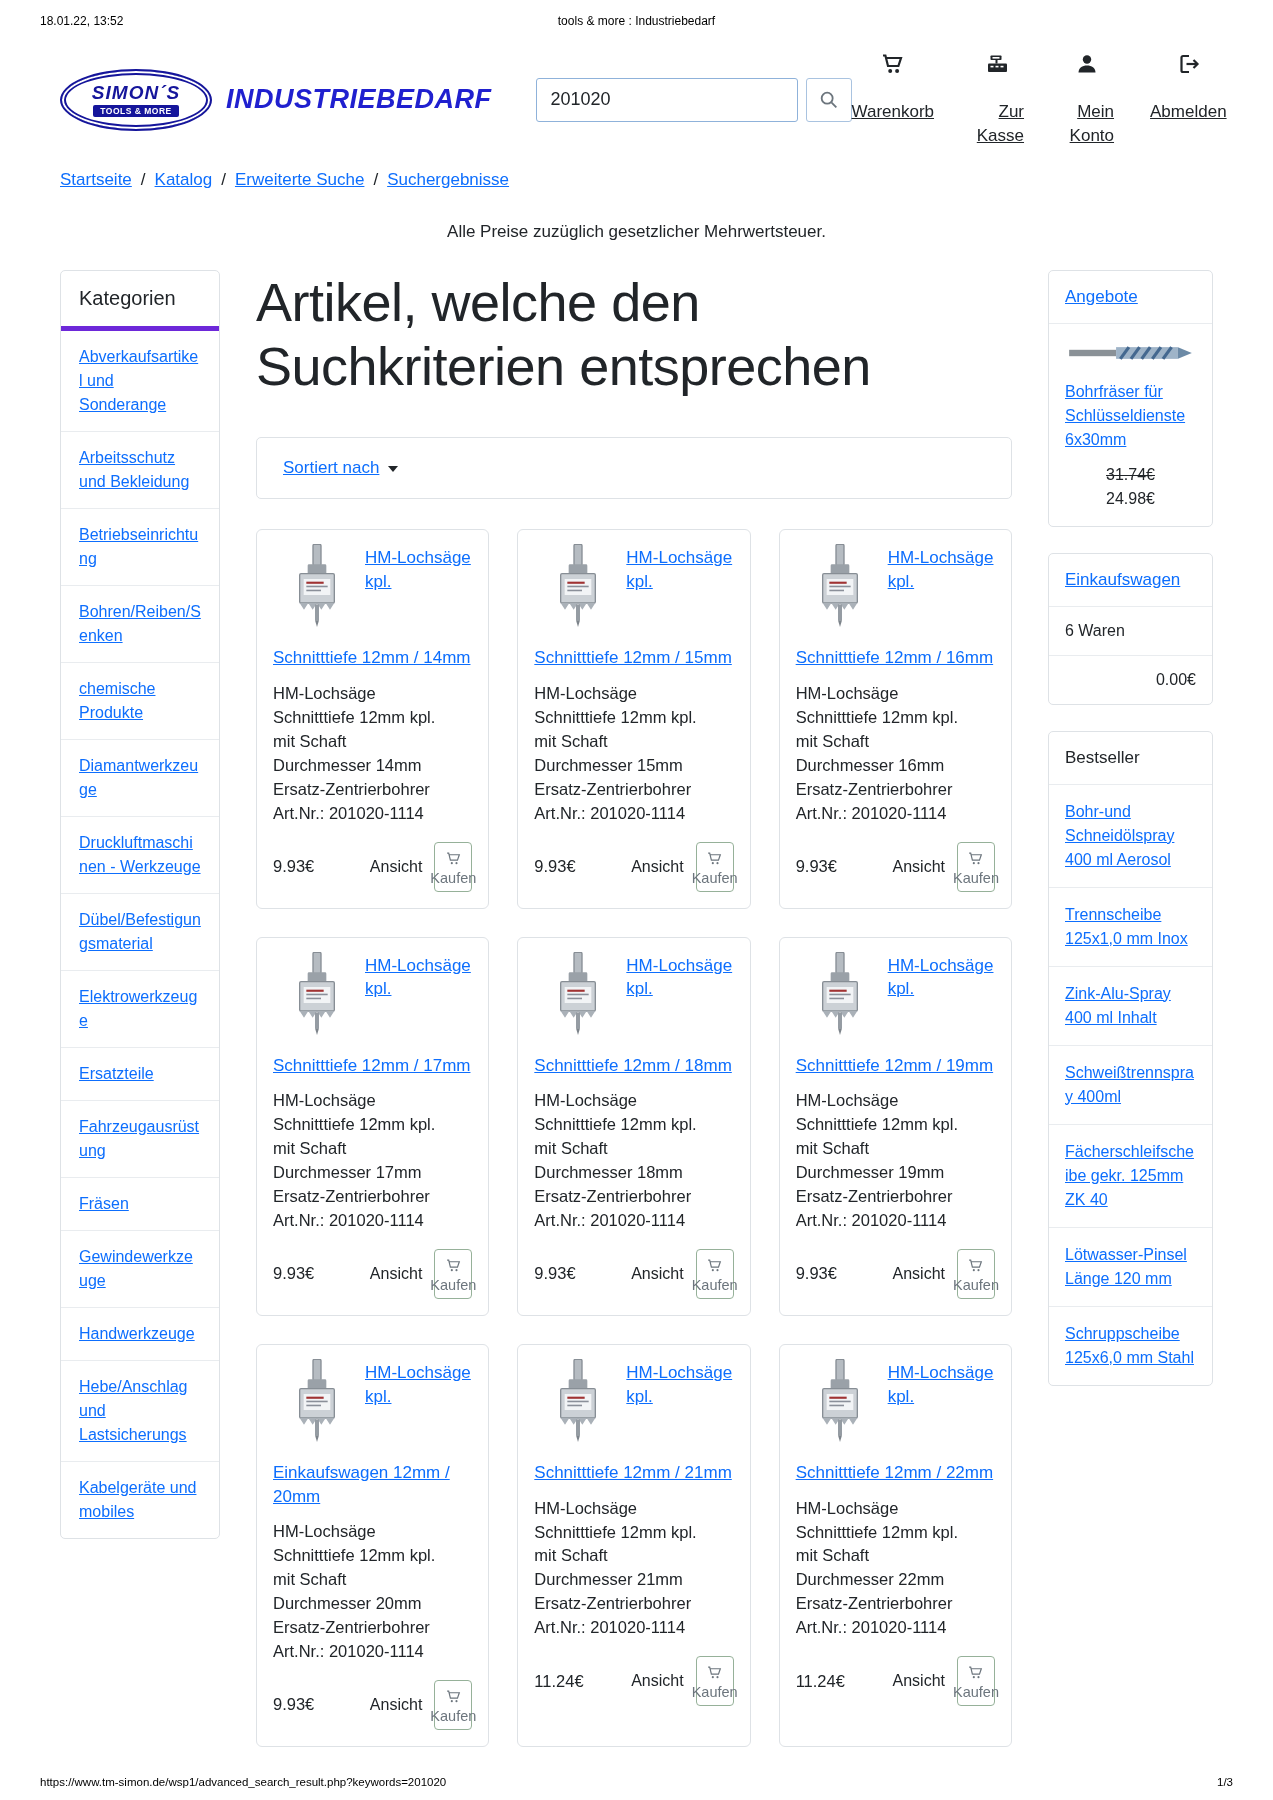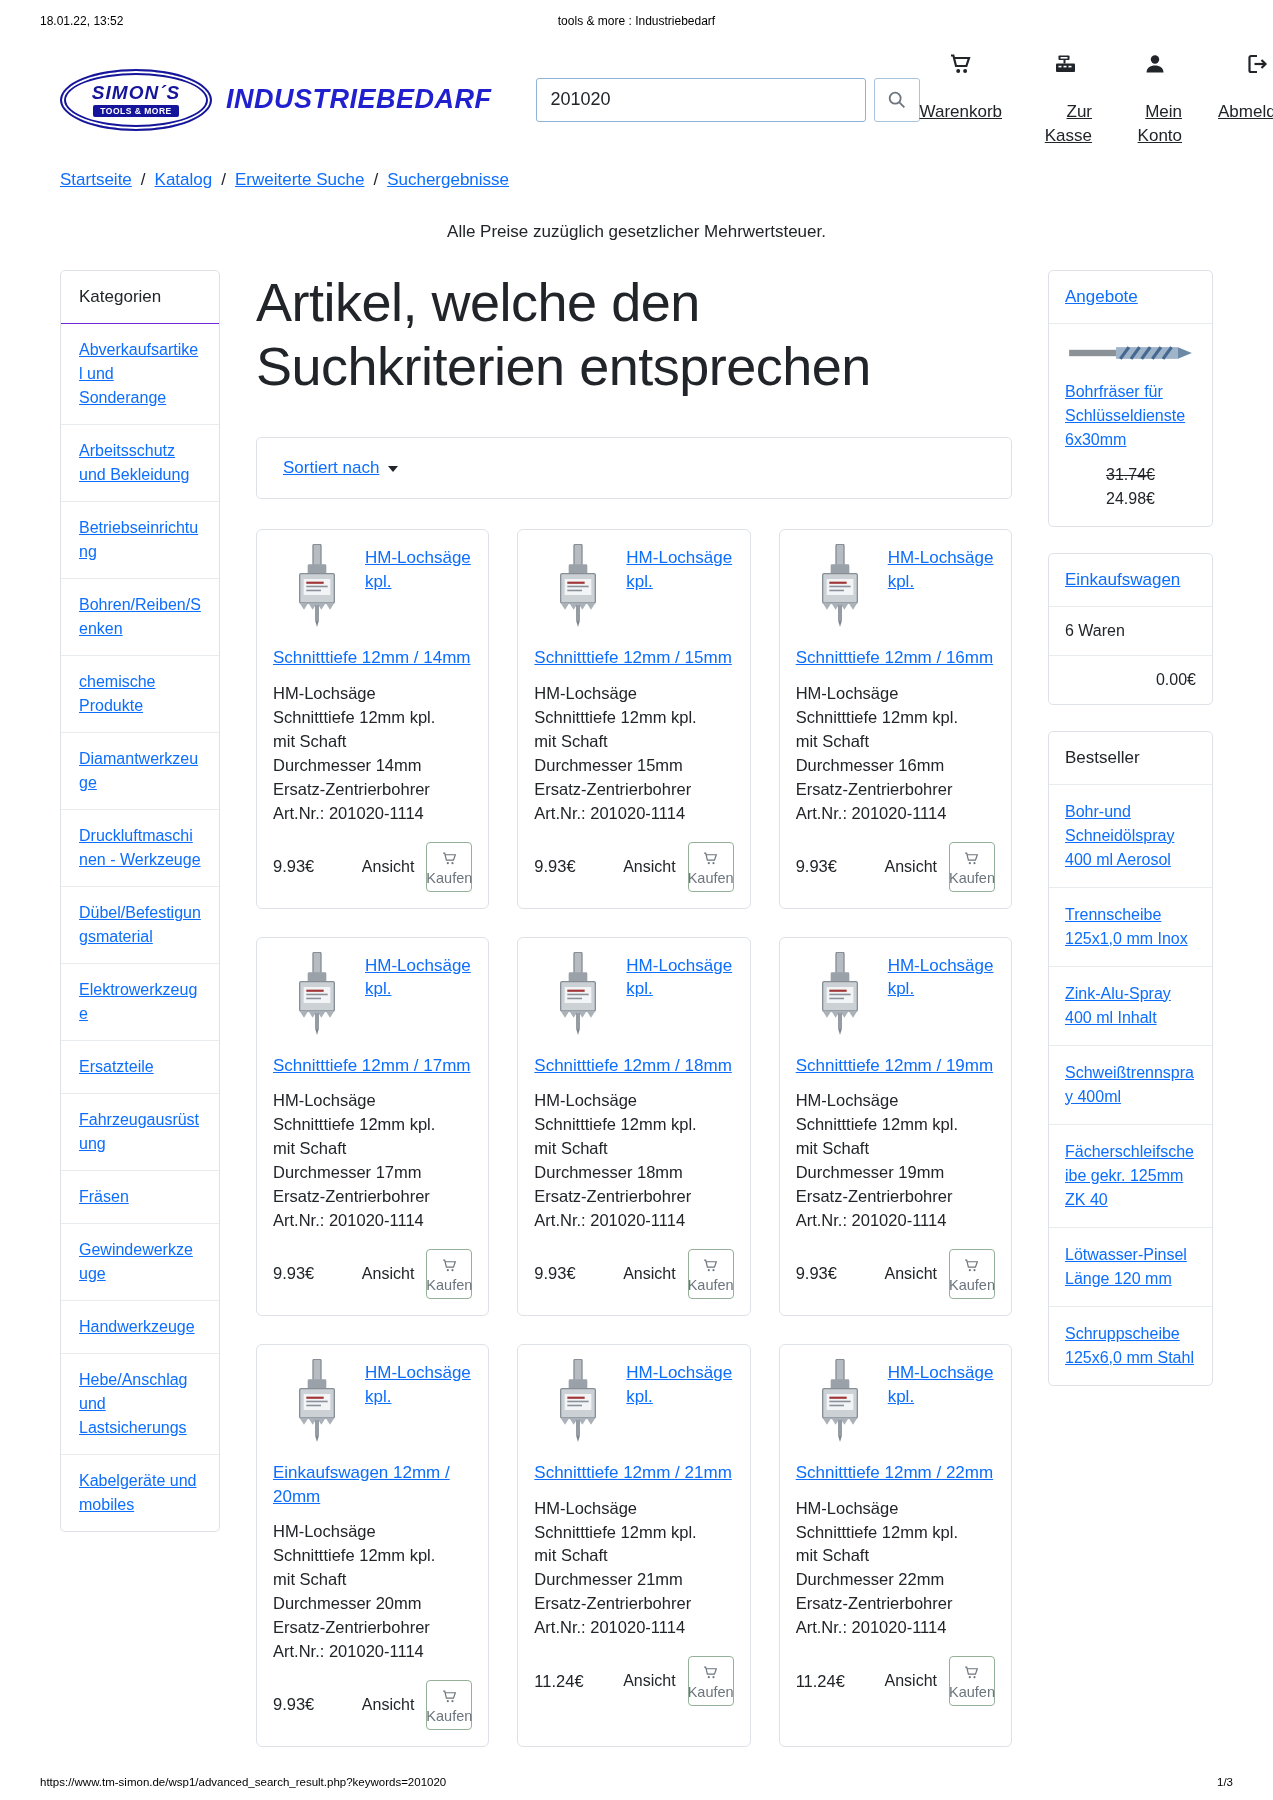--- a/index.html
+++ b/index.html
@@ -28,62 +28,62 @@
   .logo-oval {
     width:152px; height:62px; border:2px solid #15159b; border-radius:50%;
     box-shadow: inset 0 0 0 2px #fff, inset 0 0 0 4px #15159b;
     display:flex; flex-direction:column; align-items:center; justify-content:center;
   }
   .logo-name { font-style:italic; font-weight:bold; font-size:19px; color:#15159b; letter-spacing:1px; line-height:1; }
   .logo-tagline { margin-top:3px; background:#15159b; color:#fff; font-size:8.5px; font-weight:bold; padding:1px 7px; border-radius:2px; letter-spacing:.5px; }
   .brand { font-size:27px; font-weight:800; font-style:italic; color:#2020cf; letter-spacing:.5px; }
   .search { display:flex; align-items:center; gap:8px; margin-left:44px; }
   .search input {
-    width:330px; height:44px; border:1px solid #8fb2da; border-radius:3px;
+    width:262px; height:44px; border:1px solid #8fb2da; border-radius:3px;
     padding:0 14px; font:inherit; font-size:18px; color:#212529; outline:none;
   }
   .search button {
     width:46px; height:44px; border:1px solid #a9c3e0; border-radius:3px; background:#fff;
     display:flex; align-items:center; justify-content:center; cursor:pointer;
   }
   .hnav { margin-left:auto; display:flex; gap:36px; align-items:flex-start; }
   .hnav-item { display:flex; flex-direction:column; align-items:center; gap:24px; font-size:17px; text-align:right; cursor:pointer; line-height:1.4;text-decoration:underline; }
   .hnav-item.narrow { width:54px; }
 
   
   .breadcrumb { padding:22px 60px 0; font-size:17px; }
   .breadcrumb .sep { margin:0 9px; color:#212529; }
   .notice { margin-top:32px; text-align:center; font-size:17px; }
 
   
   .content { display:grid; grid-template-columns:160px 1fr 165px; gap:36px; padding:28px 60px 0; align-items:start; }
   .panel { border:1px solid #dee2e6; border-radius:5px; background:#fff; }
 
   
-  .cat-title { padding:16px 18px; font-size:17px; border-bottom:1px solid #6d28d9; }
+  .cat-title { padding:16px 18px; font-size:20px; border-bottom:5px solid #6d28d9; }
   a.cat-item { display:block; padding:14px 18px; border-bottom:1px solid #e9ecef; font-size:16px; line-height:1.5; overflow-wrap:break-word; word-break:break-word; }
   a.cat-item:last-child { border-bottom:none; }
 
   
   .results-title { font-size:54px; font-weight:300; line-height:1.2; letter-spacing:-.5px; max-width:700px; margin-bottom:38px; color:#212529; }
   .sort-box { border:1px solid #dee2e6; border-radius:5px; padding:20px 26px; margin-bottom:30px; }
   .sort-link { font-size:17px; }
   .caret { display:inline-block; margin-left:9px; width:0; height:0; border-left:5px solid transparent; border-right:5px solid transparent; border-top:6px solid #212529; vertical-align:middle; }
   .pgrid { display:grid; grid-template-columns:repeat(3,1fr); gap:28px; }
   .card { border:1px solid #dee2e6; border-radius:6px; padding:14px 16px 16px; }
   .card-top { display:flex; gap:4px; }
   .prod-img { width:88px; height:96px; flex:0 0 auto; display:flex; align-items:flex-start; justify-content:center; cursor:pointer; }
   a.prod-name { font-size:17px; line-height:1.4; margin-top:2px; min-width:0; overflow-wrap:break-word; word-break:break-word; }
   a.prod-variant { display:block; margin-top:6px; font-size:17px; line-height:1.4; }
   .prod-desc { margin-top:12px; font-size:16.5px; line-height:1.45; white-space:pre-line; }
   .card-footer { margin-top:16px; display:flex; align-items:center; }
   .price { font-size:16.5px; }
   .view-link { margin-left:auto; color:#212529; font-size:16px; cursor:pointer; }
   .buy-btn {
-    margin-left:12px; width:46px; border:1px solid #96b199; border-radius:4px; background:#fff;
+    margin-left:12px; width:38px; border:1px solid #96b199; border-radius:4px; background:#fff;
     padding:7px 2px 5px; display:flex; flex-direction:column; align-items:center; gap:3px;
     color:#6c757d; font-family:inherit; font-size:14.5px; cursor:pointer;
   }
 
   
   .right-col .panel { margin-bottom:26px; }
   .side-title { padding:16px; font-size:17px; }
   .divider { border-top:1px solid #e9ecef; }
   .offer-body { padding:16px 16px 18px; }
   .offer-img { display:flex; justify-content:center; cursor:pointer; }

